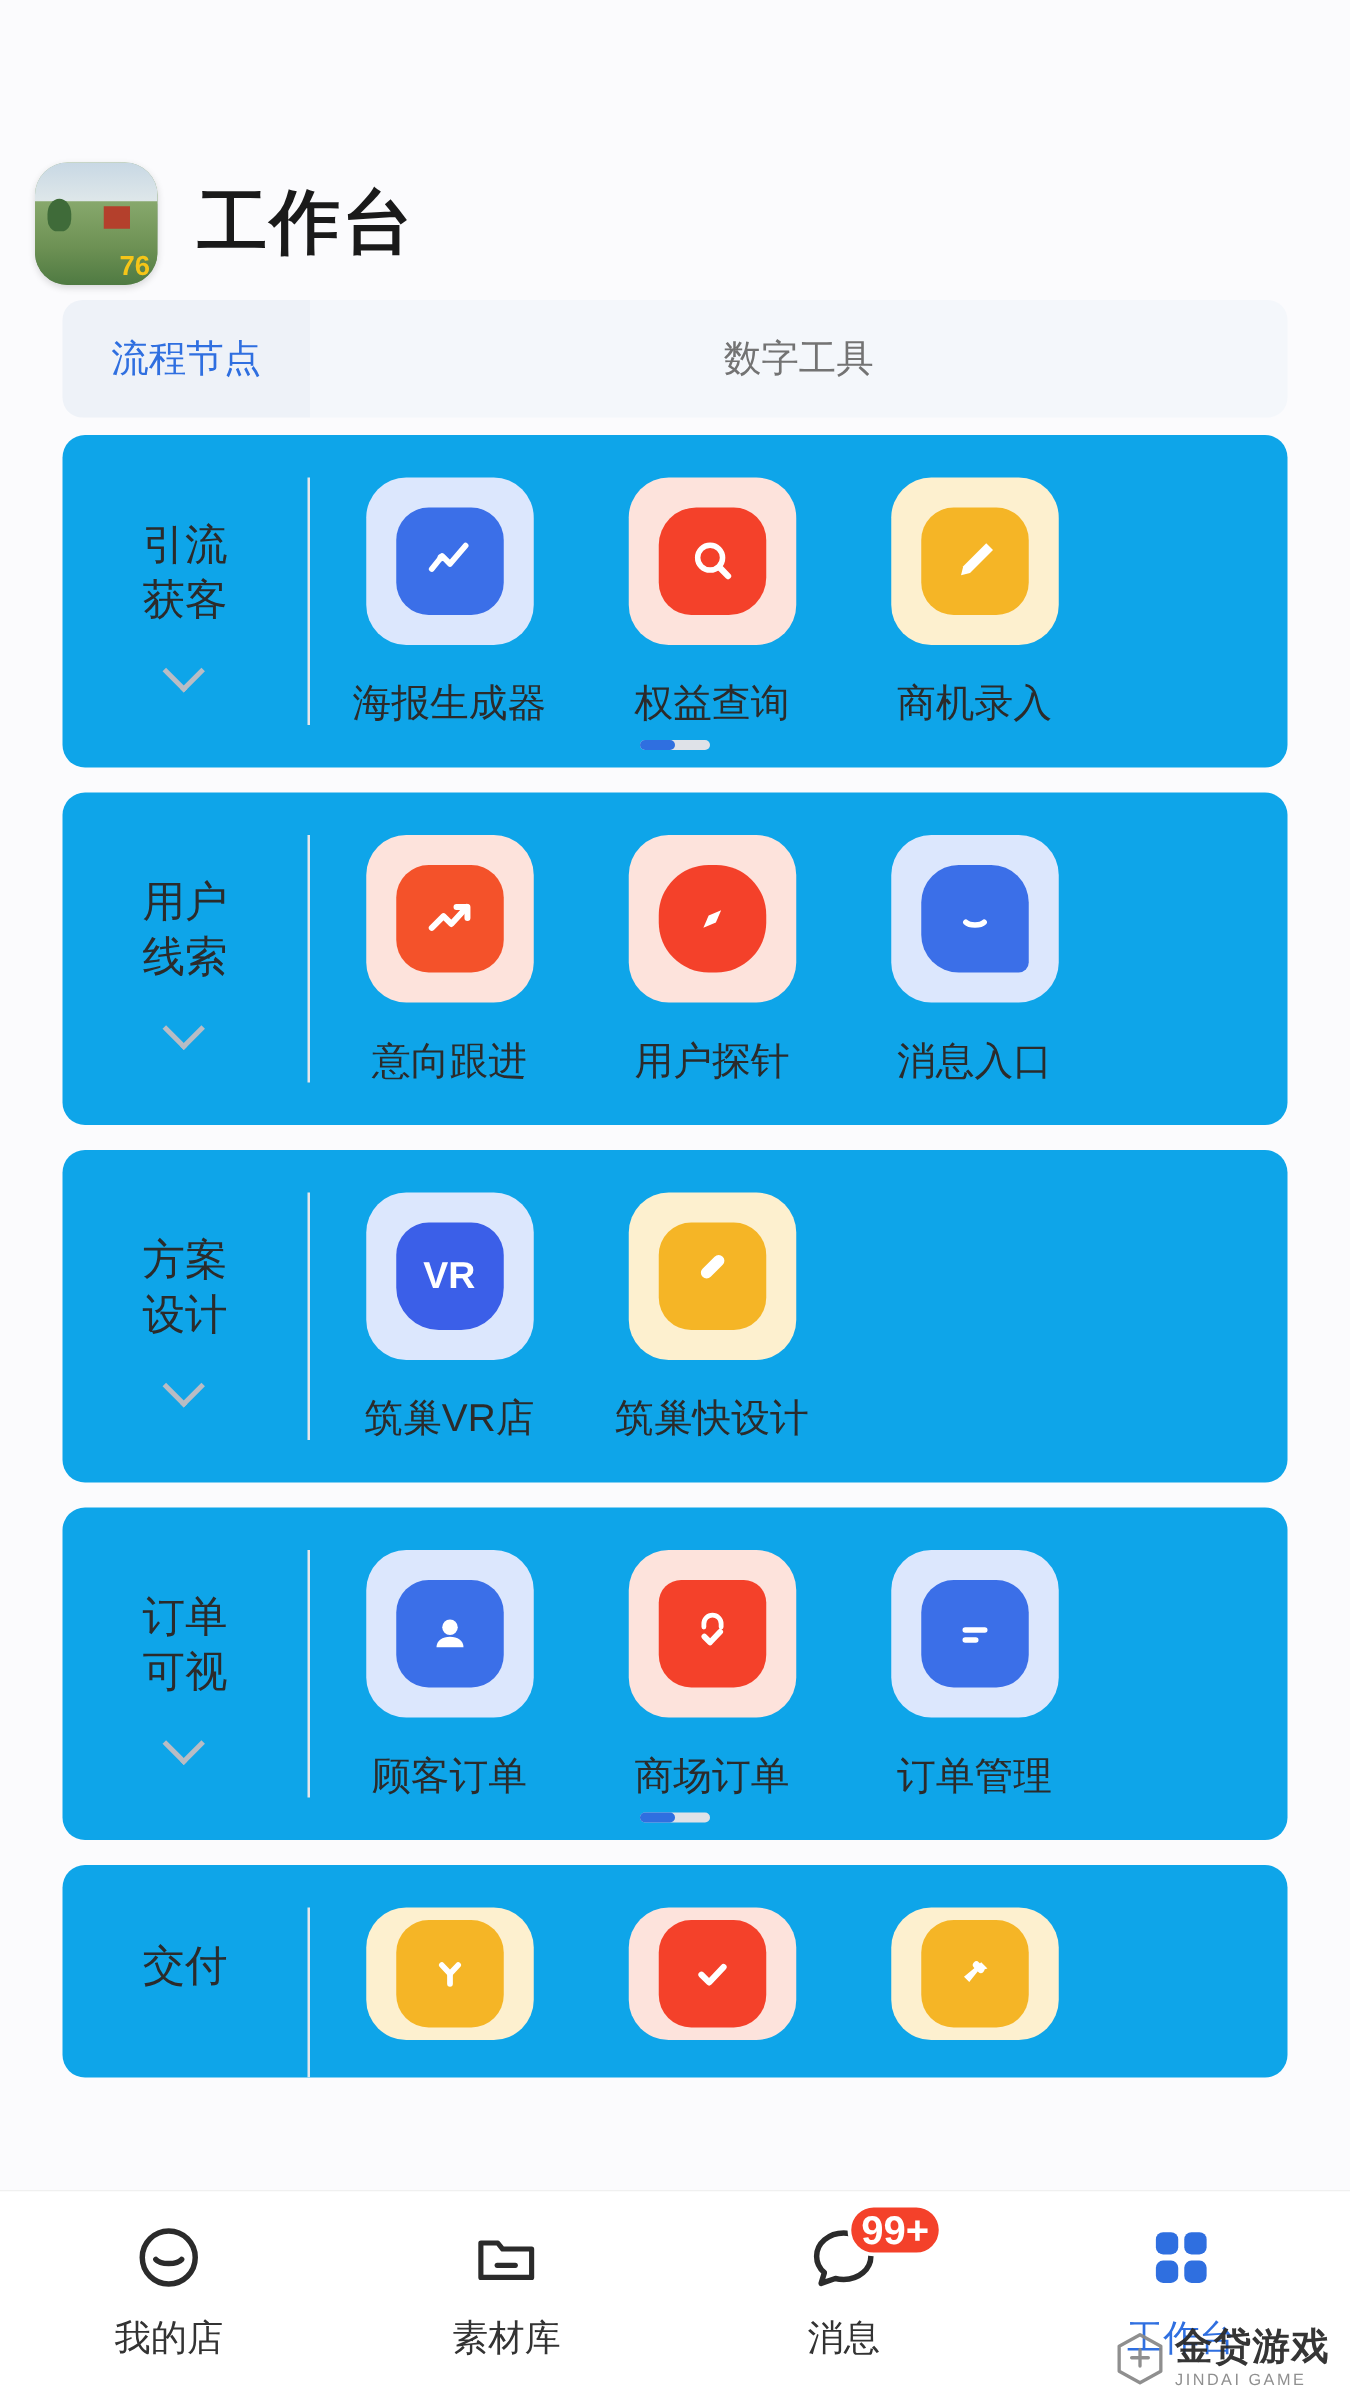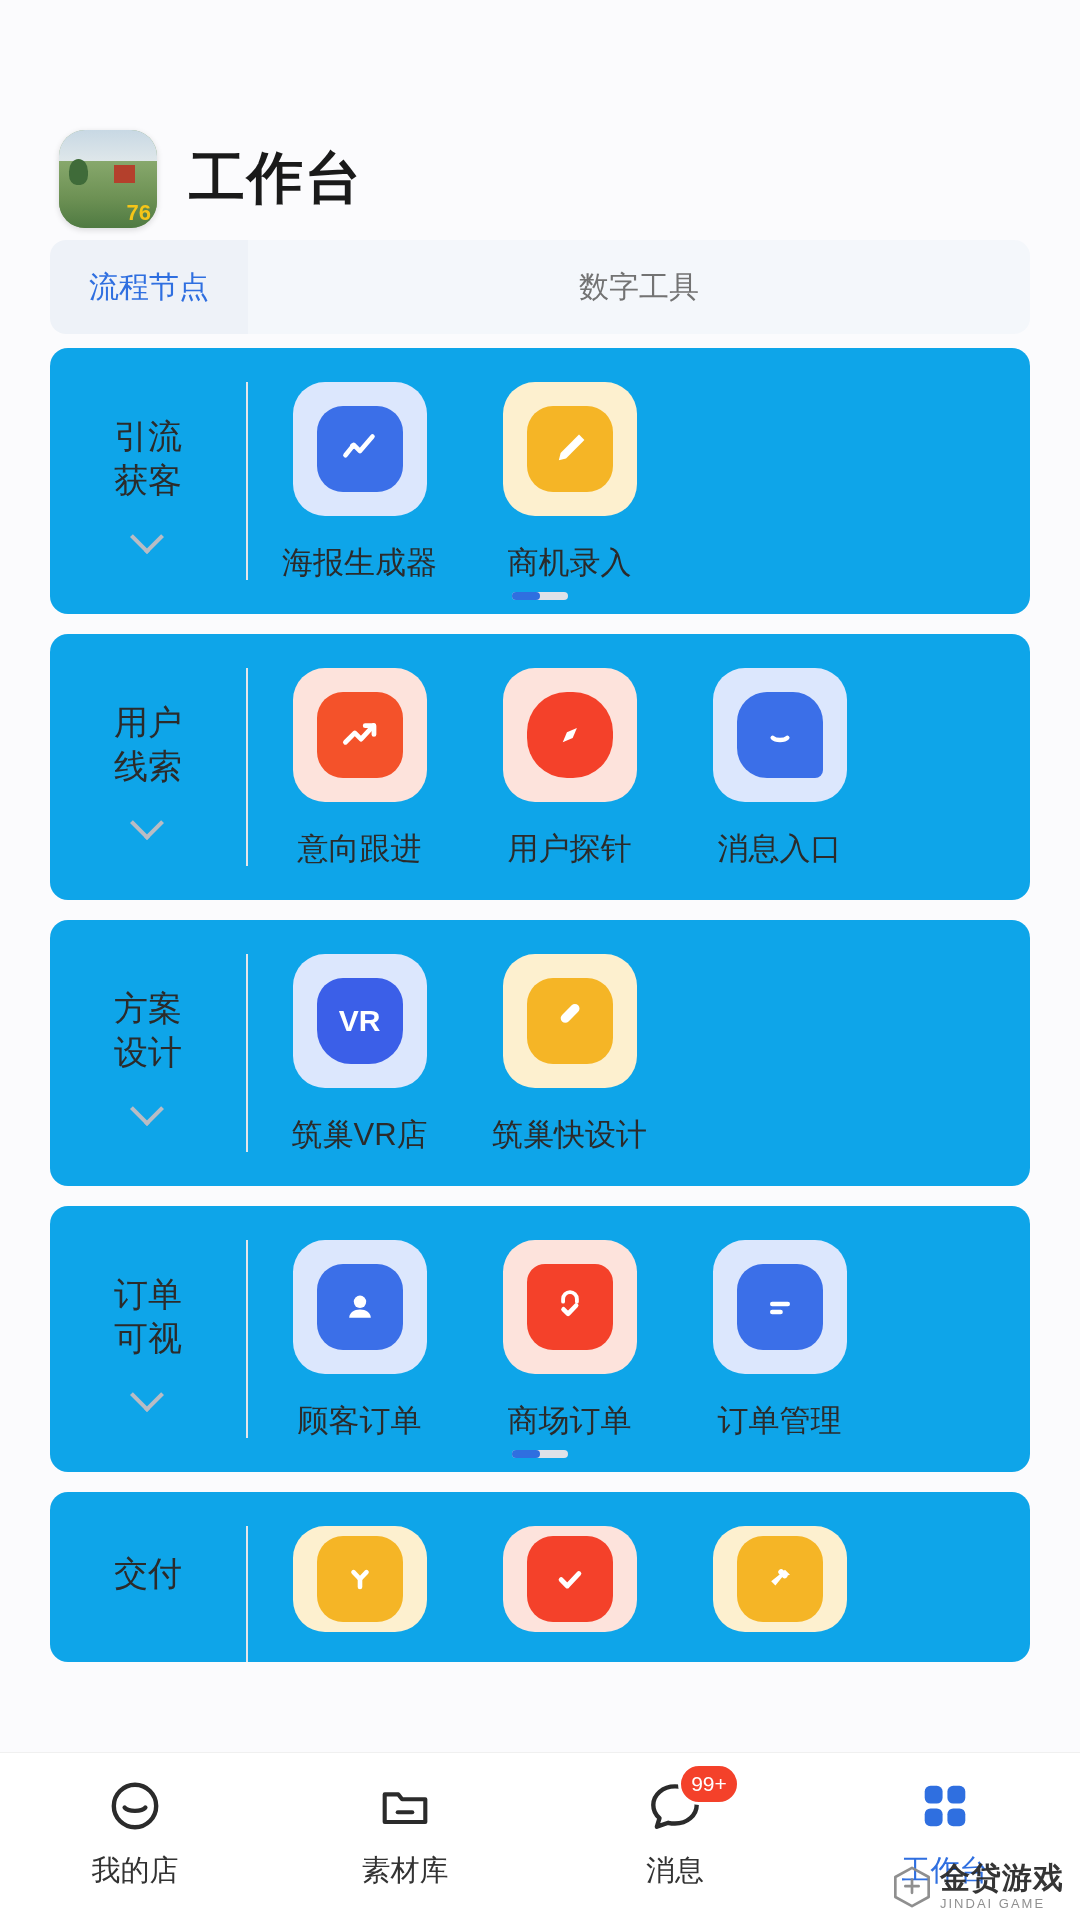--- a/index.html
+++ b/index.html
@@ -5,21 +5,21 @@
   * { box-sizing: border-box; margin: 0; padding: 0; }
   html, body {
     width: 1080px; height: 1920px;
     background: #ffffff;
     font-family: "Liberation Sans", sans-serif;
     overflow: hidden;
   }
   .screen { position: relative; width: 1080px; height: 1920px; background: #fbfbfd; }
 
   
-  .header { display: flex; align-items: center; padding: 118px 0 0 59px; height: 240px; }
+  .header { display: flex; align-items: center; padding: 118px 0 0 28px; height: 240px; }
   .app-logo {
     width: 98px; height: 98px; border-radius: 26px;
     background: linear-gradient(165deg,#9fb88a 0%, #7fa06a 35%, #5d7f52 60%, #8ba676 100%);
     position: relative; overflow: hidden; flex: none;
     box-shadow: 0 2px 6px rgba(0,0,0,.14);
   }
   .app-logo .sky { position:absolute; top:0; left:0; right:0; height:34%;
      background: linear-gradient(180deg,#c8d8e4 0%, #e0e8ea 100%); }
   .app-logo .field { position:absolute; top:32%; left:0; right:0; bottom:0;
      background: linear-gradient(180deg,#87a86c 0%, #6d9154 55%, #4f7a42 100%); }
@@ -81,23 +81,23 @@
     position: absolute; left: 0; right: 0; bottom: 0; height: 168px;
     background: #ffffff; display: flex; align-items: flex-start;
     padding-top: 20px; border-top: 1px solid #f0f0f0;
   }
   .nav-item { flex: 1; display: flex; flex-direction: column; align-items: center; position: relative; }
   .nav-icon { width: 66px; height: 66px; display: flex; align-items: center; justify-content: center; position: relative; }
   .nav-label { margin-top: 12px; font-size: 29px; color: #333; }
   .nav-label.active { color: #2f6fe0; }
   .badge {
     position: absolute; left: 36px; top: -10px; min-width: 62px; height: 42px;
-    border-radius: 21px; background: #f4412a; color: #fff; font-size: 21px;
+    border-radius: 21px; background: #f4412a; color: #fff; font-size: 32px;
     display: flex; align-items: center; justify-content: center; padding: 0 8px;
-    border: 3px solid #fff; font-weight: 400;
+    border: 3px solid #fff; font-weight: 700;
   }
   .watermark {
     position: absolute; right: 16px; bottom: 10px; display: flex; align-items: center;
     opacity: .95;
   }
   .wm-logo { width: 40px; height: 44px; position: relative; margin-right: 8px; }
   .wm-text { display: flex; flex-direction: column; line-height: 1; }
   .wm-cn { font-size: 30px; font-weight: 700; color: #2b2b2b; letter-spacing: 1px; }
   .wm-en { font-size: 13px; color: #8a8a8a; letter-spacing: 2px; margin-top: 4px; }
 </style>
@@ -137,20 +137,31 @@
         <div class="item">
           <div class="icon-wrap" style="background:#dce7fd">
             <div class="icon-inner" style="background:#3b6fe8">
               <svg width="50" height="50" viewBox="0 0 24 24" fill="none">
                 <path d="M5 15l4-5 3 3 6-7" stroke="#fff" stroke-width="2.2" stroke-linecap="round" stroke-linejoin="round"></path>
                 <circle cx="8.6" cy="10.6" r="1.4" fill="#fff"></circle>
               </svg>
             </div>
           </div>
           <div class="item-label">海报生成器</div>
+        </div>
+        <div class="item">
+          <div class="icon-wrap" style="background:#fde3dc">
+            <div class="icon-inner" style="background:#f4412a;border-radius:30px 26px 30px 26px">
+              <svg width="46" height="46" viewBox="0 0 24 24" fill="none">
+                <circle cx="11" cy="10.5" r="5.2" stroke="#fff" stroke-width="2.3"></circle>
+                <path d="M15 14.6L18.5 18.2" stroke="#fff" stroke-width="2.6" stroke-linecap="round"></path>
+              </svg>
+            </div>
+          </div>
+          <div class="item-label">权益查询</div>
         </div>
         <div class="item">
           <div class="icon-wrap" style="background:#fdf0cf">
             <div class="icon-inner" style="background:#f5b526">
               <svg width="48" height="48" viewBox="0 0 24 24" fill="none">
                 <path d="M16.5 4.8l2.7 2.7-9.2 9.2-3.6.9.9-3.6 9.2-9.2z" fill="#fff"></path>
               </svg>
             </div>
           </div>
           <div class="item-label">商机录入</div>

